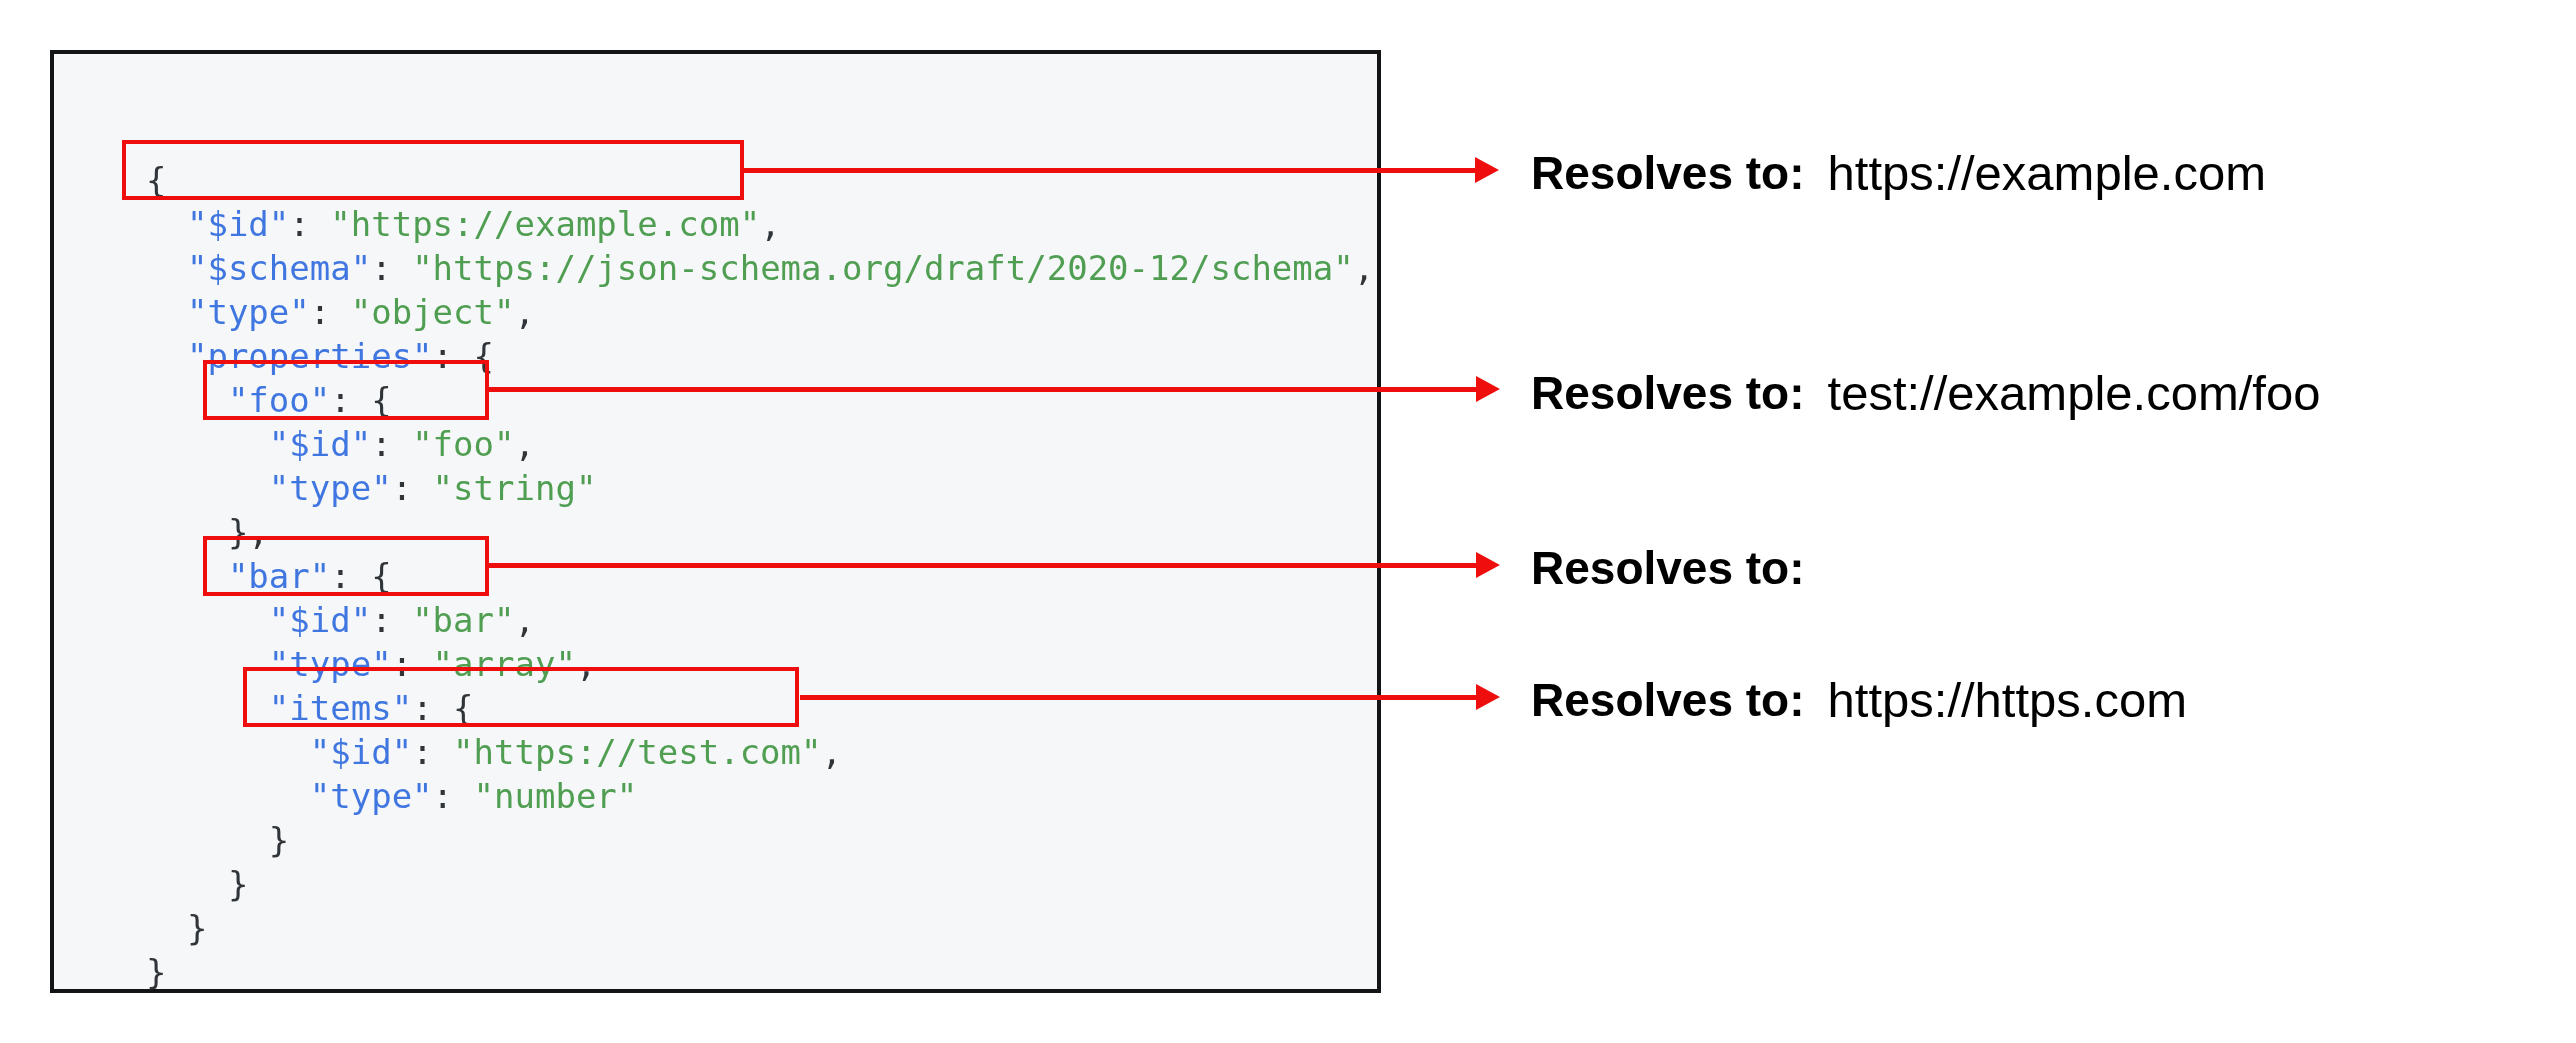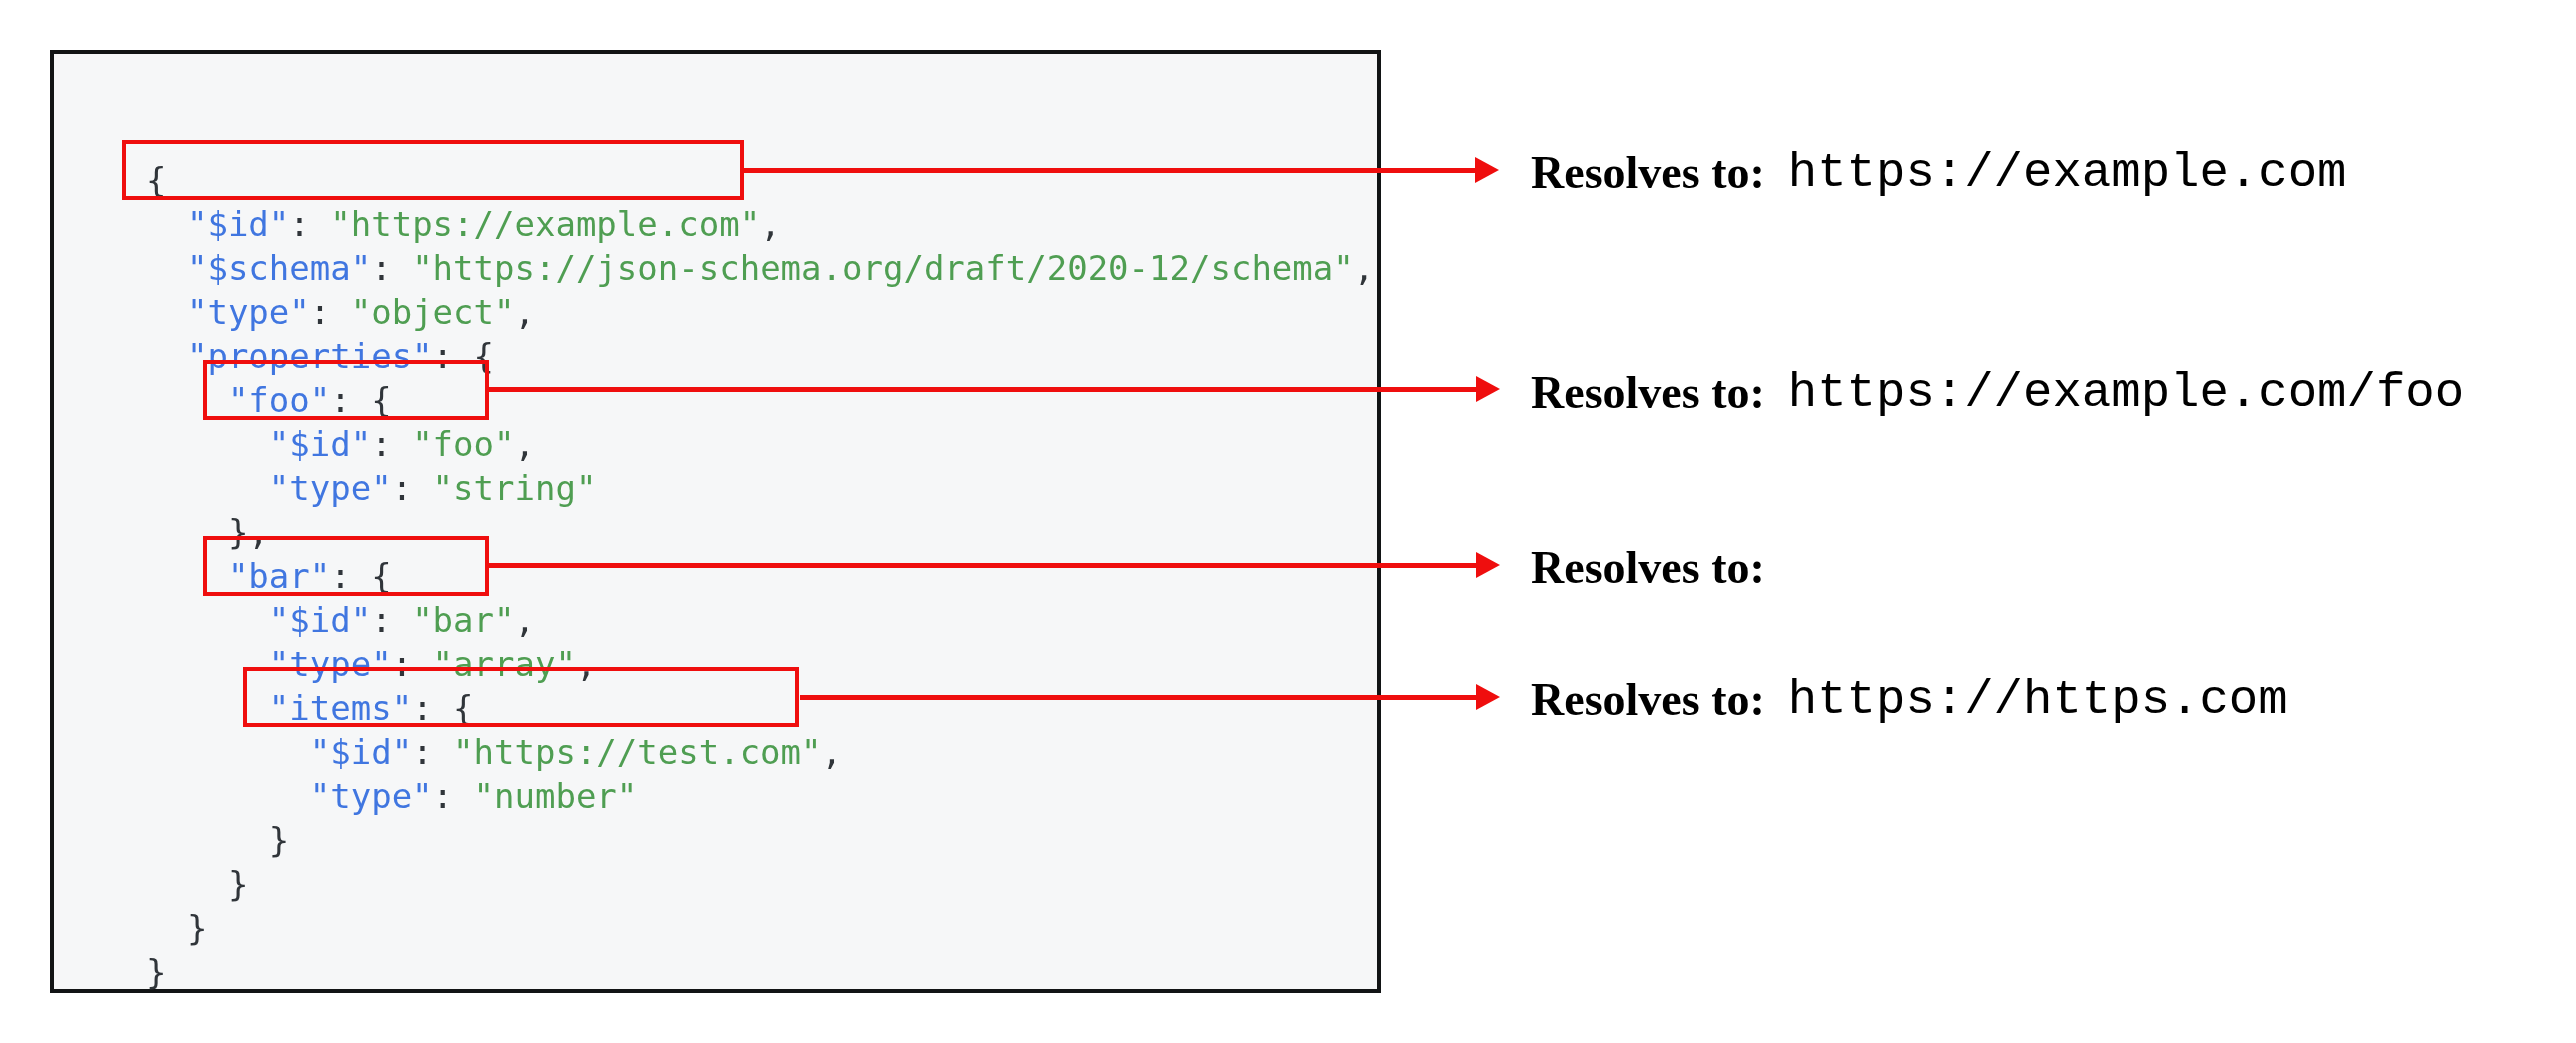--- a/index.html
+++ b/index.html
@@ -63,27 +63,27 @@
   
   .note {
     position: absolute;
     left: 1531px;
     height: 67px;
     display: flex;
     align-items: center;
     white-space: nowrap;
   }
   .note-label {
-    font-family: Liberation Serif, serif;
+    font-family: Liberation Sans, sans-serif;
     font-weight: 700;
     font-size: 46px;
     color: #000000;
   }
   .note-url {
-    font-family: Liberation Mono, monospace;
+    font-family: Liberation Sans, sans-serif;
     font-size: 49px;
     color: #000000;
     margin-left: 23px;
   }
 </style>
 </head>
 <body>
 
 <div class="stage">
 
@@ -112,21 +112,21 @@
     <div class="arrow-shaft"></div>
     <div class="arrow-head"></div>
   </div>
 
   <div class="note" style="top:139px;">
     <span class="note-label">Resolves to:</span>
     <span class="note-url">https://example.com</span>
   </div>
   <div class="note" style="top:359px;">
     <span class="note-label">Resolves to:</span>
-    <span class="note-url">https://example.com/foo</span>
+    <span class="note-url">test://example.com/foo</span>
   </div>
   <div class="note" style="top:534px;">
     <span class="note-label">Resolves to:</span>
   </div>
   <div class="note" style="top:666px;">
     <span class="note-label">Resolves to:</span>
     <span class="note-url">https://https.com</span>
   </div>
 
 </div>

